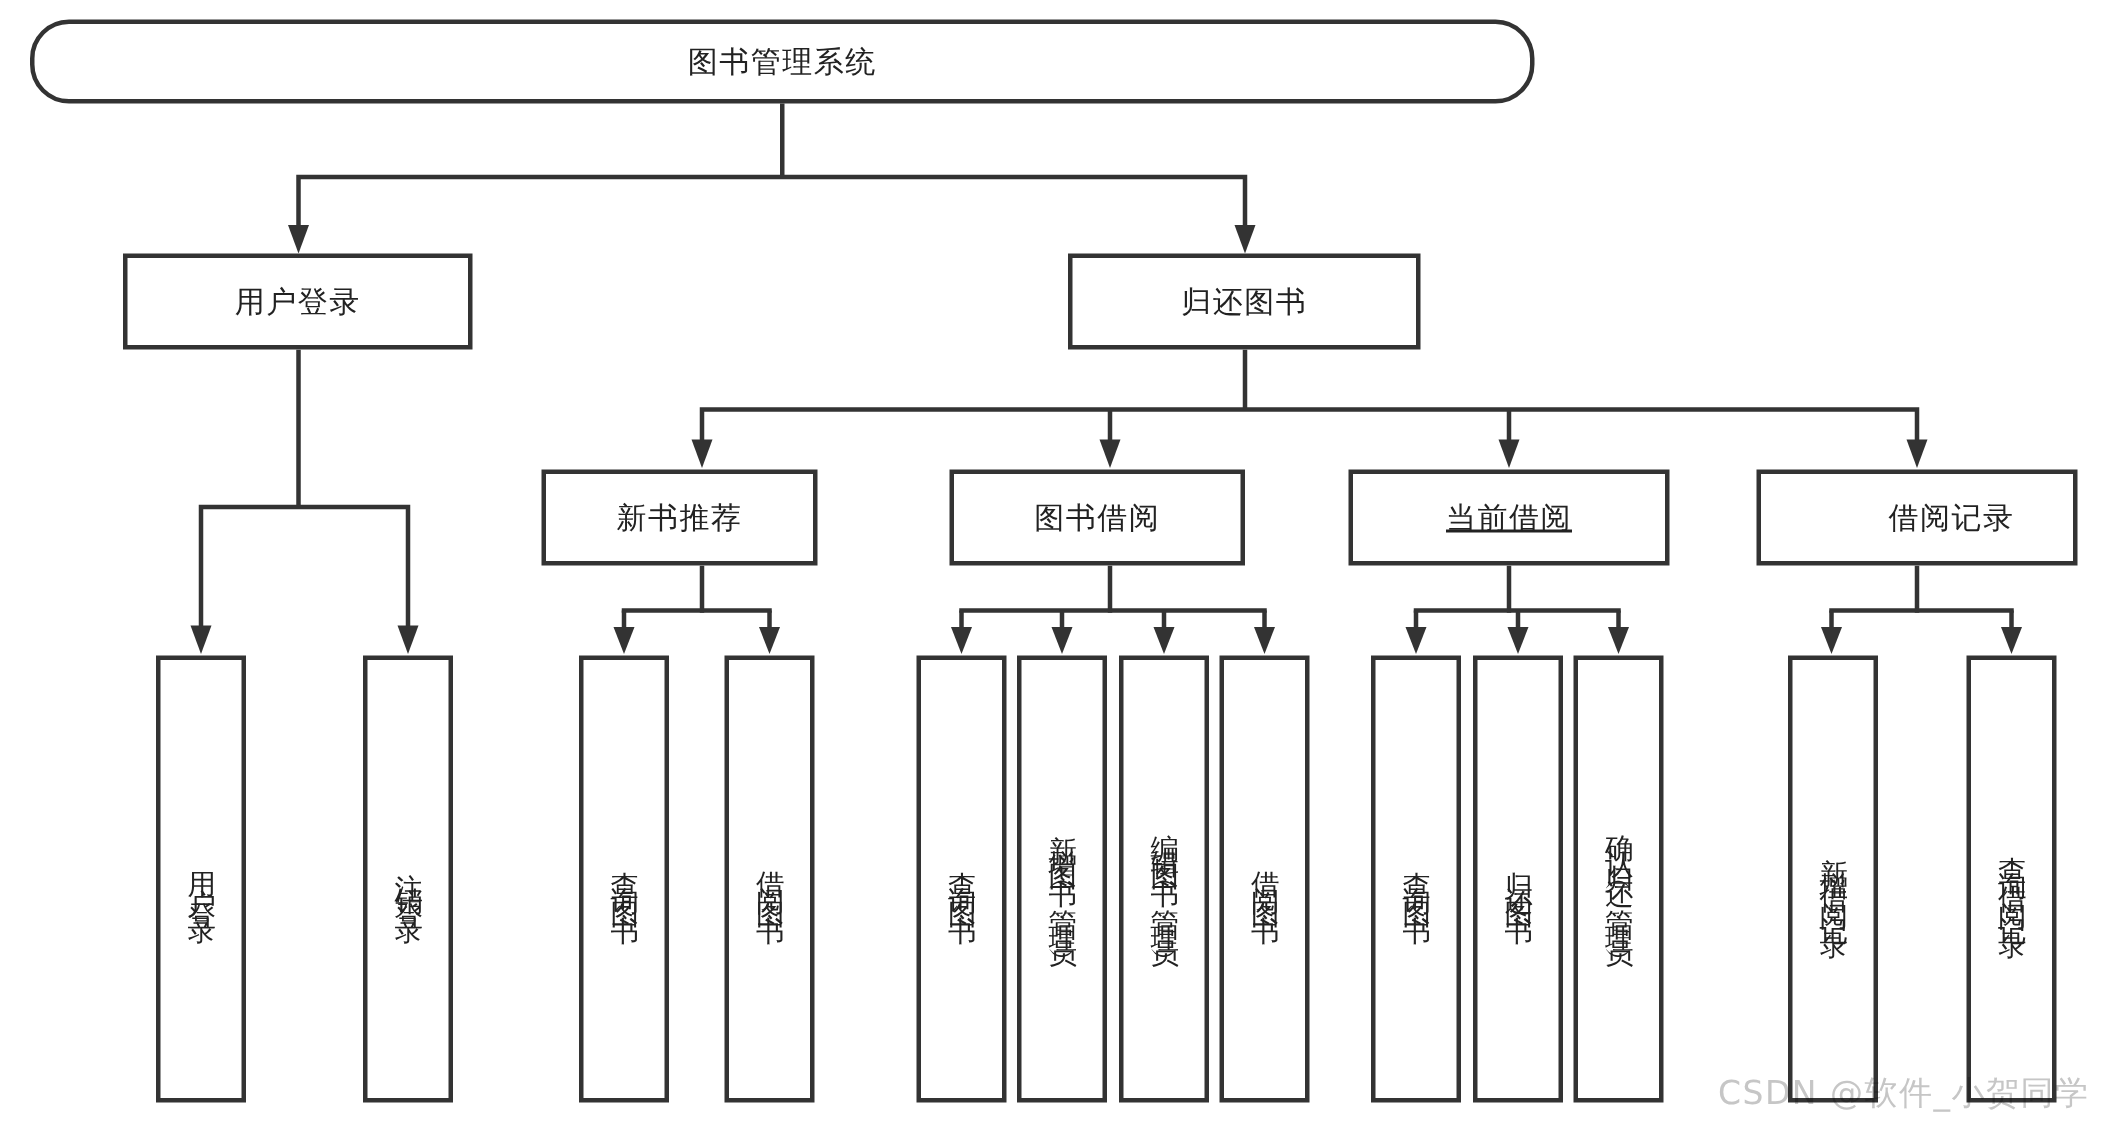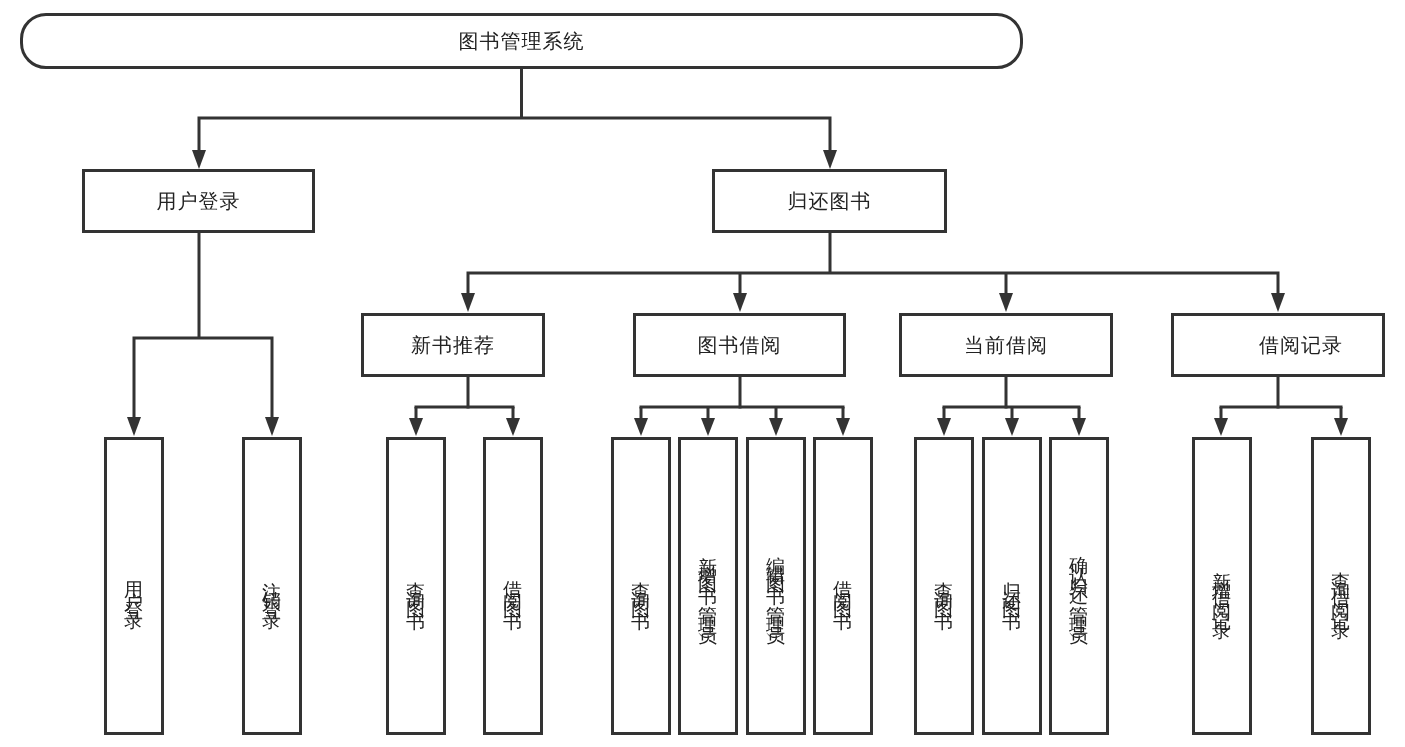--- a/index.html
+++ b/index.html
@@ -110,24 +110,24 @@
   <div class="node" style="left:82px; top:169px; width:233px; height:64px;">
     <span>用户登录</span>
   </div>
   <div class="node" style="left:712px; top:169px; width:235px; height:64px;">
     <span>归还图书</span>
   </div>
 
   <div class="node" style="left:361px; top:313px; width:184px; height:64px;">
     <span>新书推荐</span>
   </div>
-  <div class="node" style="left:633px; top:313px; width:213px; height:64px;justify-content:center;">
+  <div class="node" style="left:633px; top:313px; width:197px; height:64px;justify-content:center;">
     <span>图书借阅</span>
   </div>
-  <div class="node" style="left:899px; top:313px; width:214px; height:64px;">
+  <div class="node" style="left:899px; top:313px; width:214px; height:64px;text-decoration:underline;">
     <span>当前借阅</span>
   </div>
   <div class="node" style="left:1171px; top:313px; width:214px; height:64px;padding-left:46px;">
     <span>借阅记录</span>
   </div>
 
   <div class="node leaf" style="left:104px; top:437px; width:60px; height:298px;">
     <span class="vtext">用户登录</span>
   </div>
   <div class="node leaf" style="left:242px; top:437px; width:60px; height:298px;">
@@ -164,14 +164,15 @@
     <span class="vtext">确认归还（管理员）</span>
   </div>
 
   <div class="node leaf" style="left:1192px; top:437px; width:60px; height:298px;">
     <span class="vtext">新增借阅记录</span>
   </div>
   <div class="node leaf" style="left:1311px; top:437px; width:60px; height:298px;">
     <span class="vtext">查询借阅记录</span>
   </div>
 
+  <div id="watermark">CSDN @软件_小贺同学</div>
 
 </div>
 
 </body></html>

